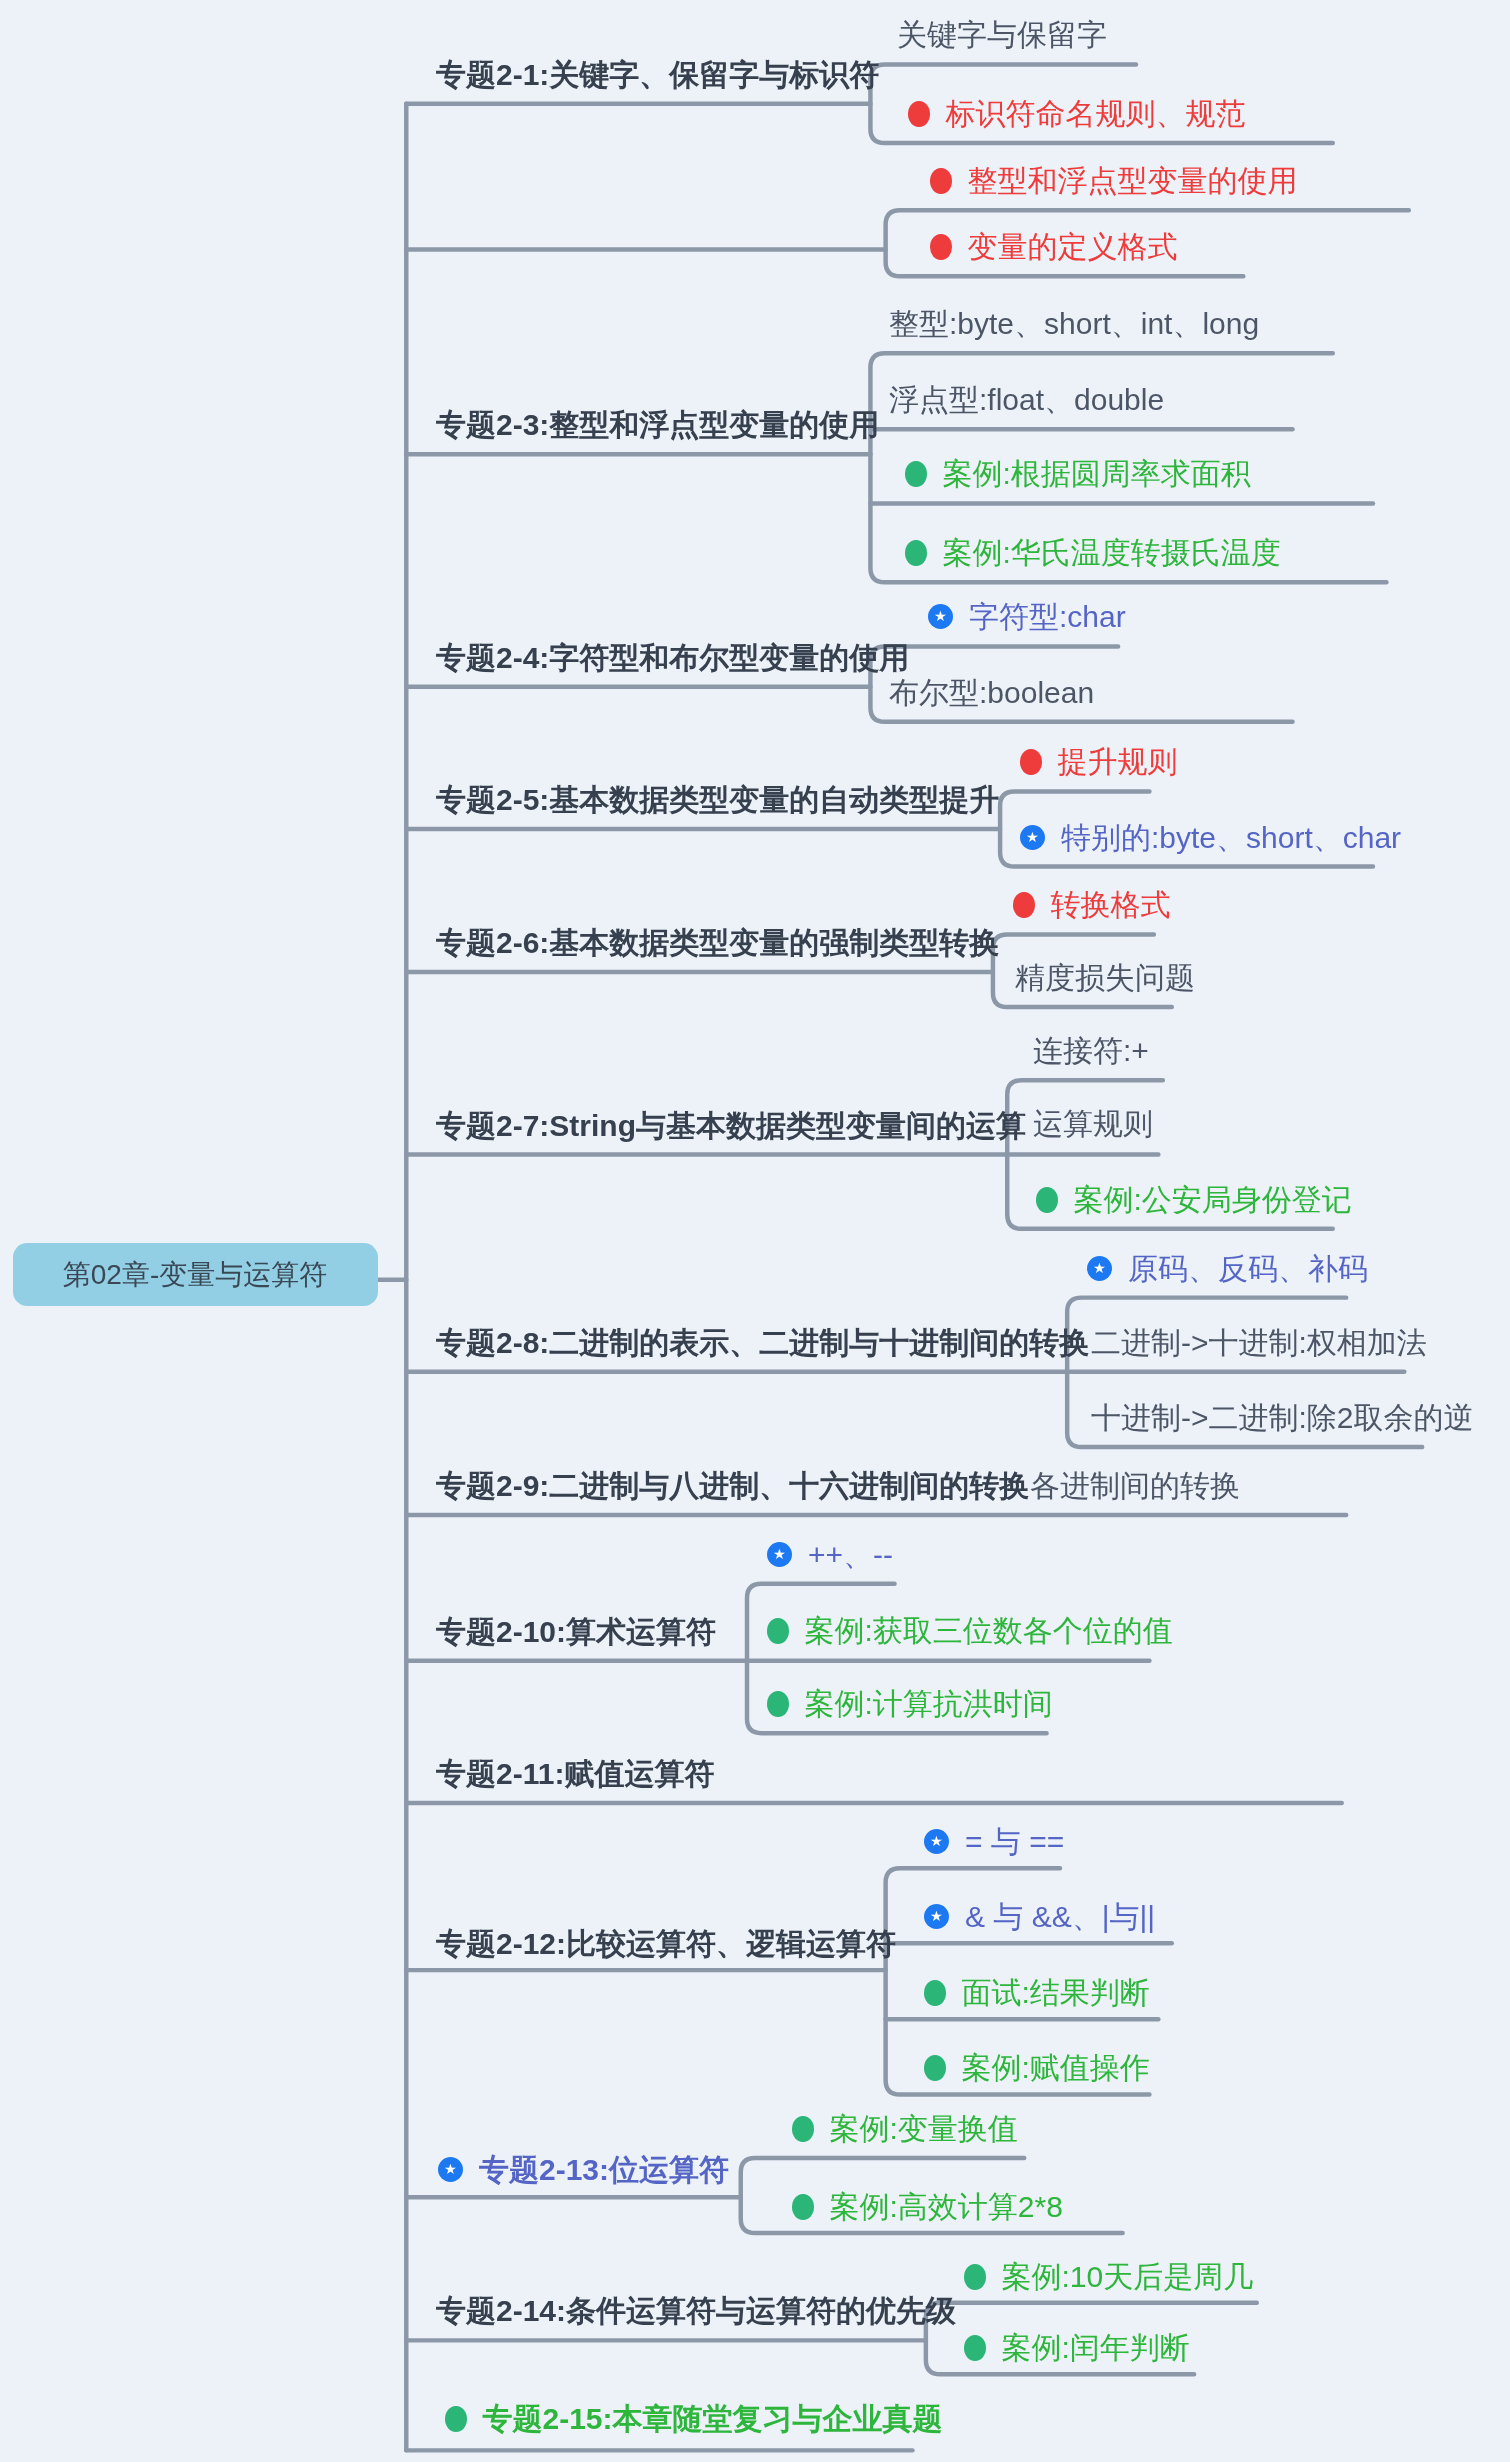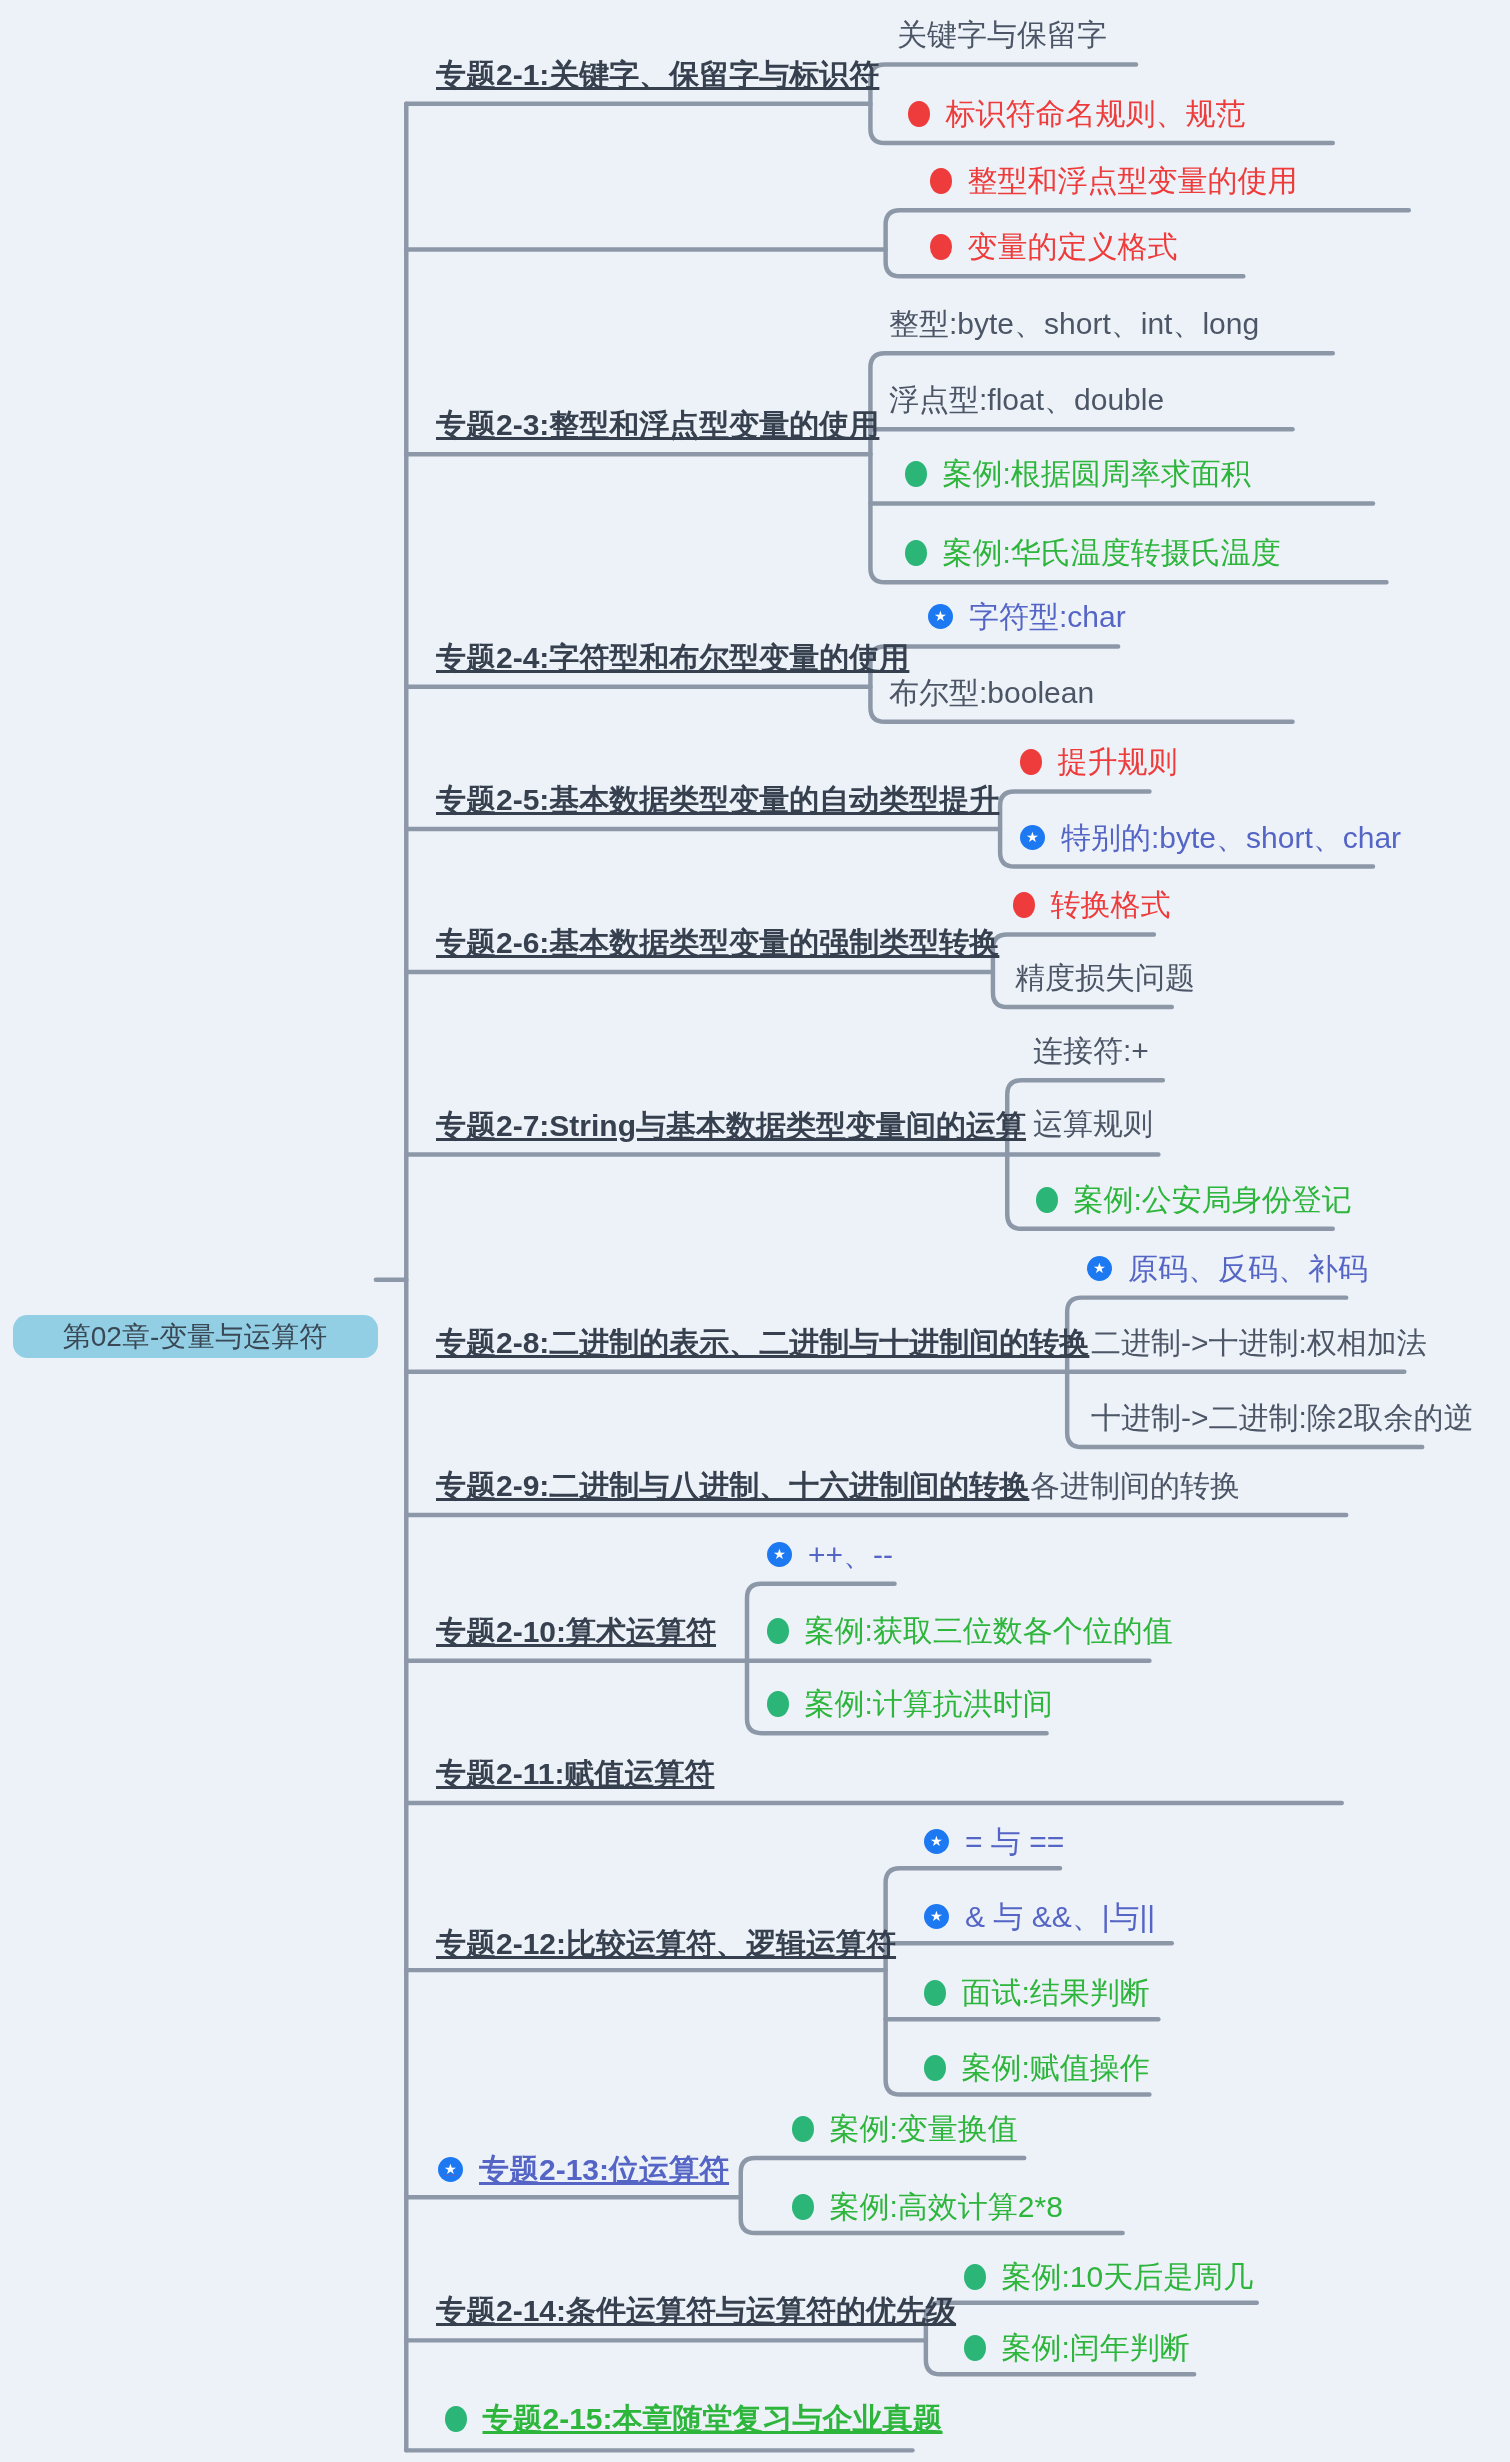--- a/index.html
+++ b/index.html
@@ -5,33 +5,33 @@
   :root{
     --background:#edf2f8; --connector:#8c98a8; --branch-text:#36404e; --plain-text:#4c5666;
     --red:#ee3b3b; --green-text:#2db53c; --green-dot:#2bb577; --blue-text:#5565c6;
     --star-blue:#1d79f2; --root-bg:#92cfe5; --root-text:#3a4754;
   }
   html,body{margin:0;padding:0;}
   body{background:var(--background);font-family:"Liberation Sans","DejaVu Sans",sans-serif;}
   #canvas{position:relative;width:1511px;height:2462px;background:var(--background);overflow:hidden;}
   svg.wires{position:absolute;left:0;top:0;}
   .node{position:absolute;height:39px;display:flex;align-items:center;gap:16px;font-size:30px;white-space:nowrap;line-height:39px;}
-  .branch{font-weight:700;color:var(--branch-text);text-decoration:underline;}
+  .branch{font-weight:700;color:var(--branch-text);}
   .child{font-weight:400;color:var(--plain-text);}
   .t-plain{color:var(--plain-text);}
   .t-red{color:var(--red);}
   .t-green{color:var(--green-text);}
   .t-blue{color:var(--blue-text);}
   .ic{flex:0 0 auto;display:inline-flex;align-items:center;justify-content:center;}
   .dot{width:21.5px;height:26px;border-radius:50%;}
   .dot.red{background:var(--red);}
   .dot.green{background:var(--green-dot);}
   .star{width:25px;height:25px;border-radius:50%;background:var(--star-blue);color:#fff;}
   .star::after{content:"★";font-size:14.3px;line-height:1;}
-  #root-node{position:absolute;left:12.5px;top:1315px;width:365px;height:43px;background:var(--root-bg);
+  #root-node{position:absolute;left:12.5px;top:1243px;width:365px;height:63px;background:var(--root-bg);
     border-radius:14.3px;display:flex;align-items:center;justify-content:center;font-size:28px;
     color:var(--root-text);font-weight:500;}
 </style>
 </head>
 <body>
 
 <div id="canvas">
 
   <svg class="wires" width="1511" height="2462" viewBox="0 0 1689 2753" fill="none" stroke="#8c98a8" stroke-width="5" stroke-linecap="round">
     <path d="M420 1431 H454"></path>

